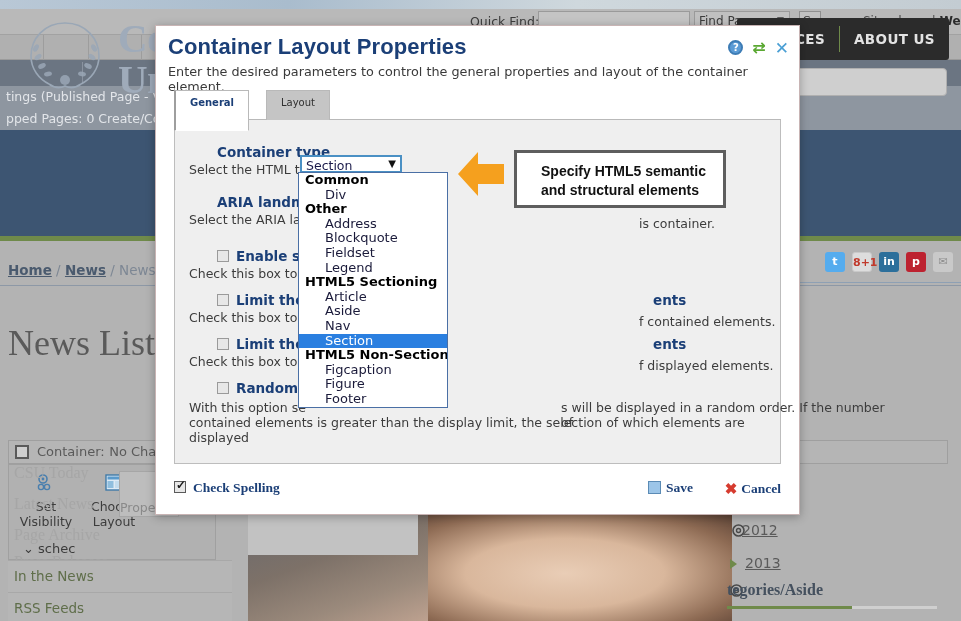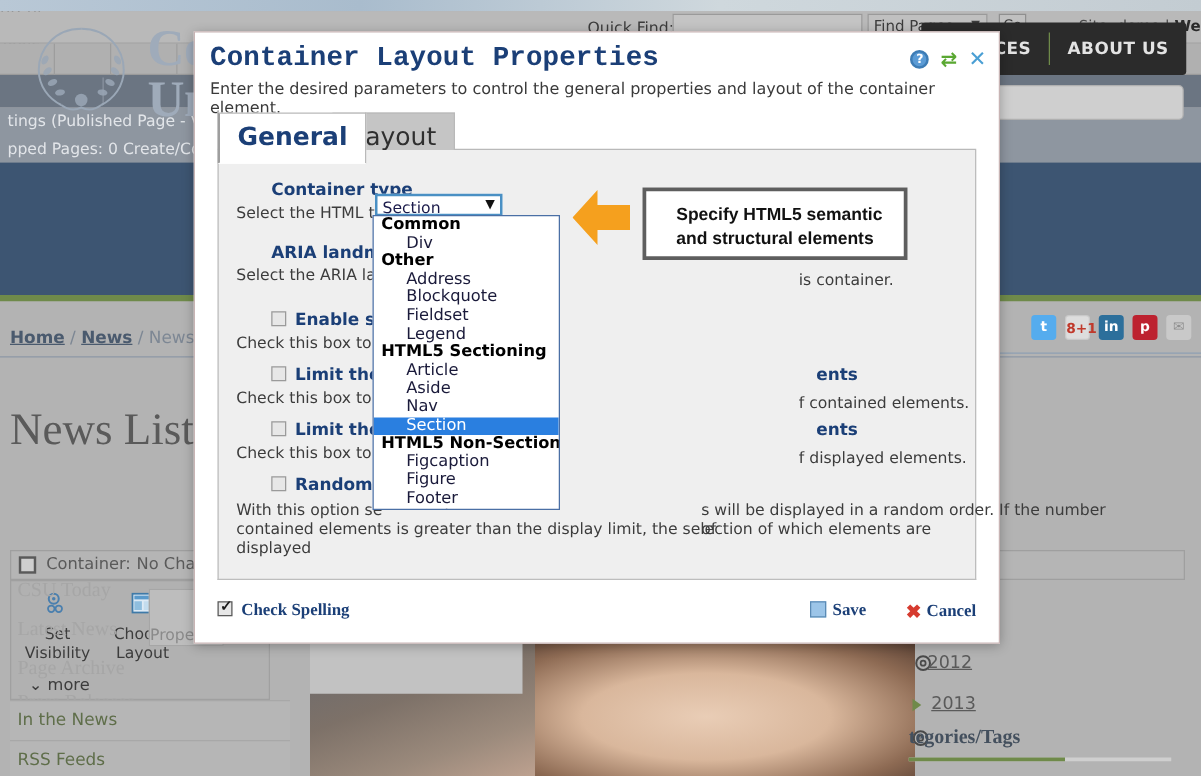--- a/index.html
+++ b/index.html
@@ -126,33 +126,33 @@
             border-top:5px solid transparent; border-bottom:5px solid transparent; }
   .cat-title { position:absolute; left:727px; top:581px; font-size:16px;
                font-weight:bold; color:#44505e; font-family:"Liberation Serif", serif; }
   .cat-rule { position:absolute; left:727px; top:606px; width:210px; height:3px; background:#cfcfcf; }
   .cat-rule:before { content:""; position:absolute; left:0; top:0; width:125px; height:3px; background:#6f8a4a; }
 
   
   #dlg { position:absolute; left:155px; top:25px; width:645px; height:490px;
          background:#fff; border:1px solid #c8b4b4; box-shadow:0 2px 9px rgba(0,0,0,.28); }
   .dlg-title { position:absolute; left:12px; top:8px; font-size:22px; font-weight:bold;
-               color:#1b3f77; font-family:Liberation Mono, monospace; letter-spacing:0.1px; }
+               color:#1b3f77; font-family:Liberation Sans, sans-serif; letter-spacing:0.1px; }
   .dlg-sub { position:absolute; left:12px; top:38px; font-size:12.8px; color:#3a3a3a; }
   .dlg-icons { position:absolute; right:10px; top:12px; display:flex; gap:9px; align-items:center; }
   .ico-help { width:15px; height:15px; border-radius:50%; background:#5b9bd5;
               border:2px solid #3d7cb5; color:#fff; font-size:10px; font-weight:bold;
               text-align:center; line-height:12px; }
   .ico-refresh { font-size:16px; color:#5aa832; font-weight:bold; }
   .ico-close { font-size:17px; color:#4a9fd4; font-weight:bold; line-height:14px; }
 
   .dlg-body { position:absolute; left:18px; top:62px; right:18px; bottom:50px; }
   .tabstrip { position:relative; height:32px; border-bottom:1px solid #b9b9b9; }
   .tab { position:absolute; top:2px; height:41px; padding:6px 14px 0;
-         font-size:20px; font-weight:bold; border:1px solid #b9b9b9; }
+         font-size:10px; font-weight:bold; border:1px solid #b9b9b9; }
   .tab.active { left:0; background:#fff; border-bottom:1px solid #fff;
                 color:#1b3f77; z-index:2; border-left:2px solid #9e9e9e; }
   .tab.inactive { left:92px; background:#c5c5c5; color:#2f2f2f; font-weight:normal;
                   border-bottom:1px solid #b9b9b9; }
   .tab-leftrule { position:absolute; left:0; top:0; width:1px; height:32px; background:#b9b9b9; }
 
   .panel { position:absolute; left:0; top:32px; right:0; bottom:0;
            background:#efefef; border:1px solid #bdbdbd; border-top:none; }
 
   .frow { position:absolute; left:14px; }
@@ -317,21 +317,21 @@
         <rect x="4.5" y="3.5" width="14" height="3" fill="#5a9acb"></rect>
         <rect x="4.5" y="8" width="6" height="7" fill="#8fbede"></rect>
         <rect x="12" y="8" width="6.5" height="7" fill="#c3dcee"></rect>
       </svg>
       <div>Choose</div>
       <div>Layout</div>
     </div>
     <div class="el-prop">Properties</div>
     <div class="el-more">
       <span>⌄</span>
-      <span>more</span>
+      <span>schec</span>
     </div>
   </div>
 
   <div class="ghost" style="left:14px; top:464px">CSU Today</div>
   <div class="ghost" style="left:14px; top:495px">Latest News</div>
   <div class="ghost" style="left:14px; top:526px">Page Archive</div>
   <div class="ghost" style="left:14px; top:553px">Press Releases</div>
 
   <div class="left-list">
     <div class="ll-item">In the News</div>
@@ -345,21 +345,21 @@
     <circle cx="7.5" cy="7.5" r="5.5" fill="none" stroke="#4a4a4a" stroke-width="1.6"></circle>
     <circle cx="7.5" cy="7.5" r="2" fill="none" stroke="#4a4a4a" stroke-width="1.4"></circle>
   </svg>
   <div class="yr" style="left:742px; top:522px">2012</div>
   <div class="tri-ic" style="left:730px; top:559px"></div>
   <div class="yr" style="left:745px; top:555px">2013</div>
   <svg class="gear-ic" style="left:729px; top:583px" viewBox="0 0 15 15">
     <circle cx="7.5" cy="7.5" r="5.5" fill="none" stroke="#4a4a4a" stroke-width="1.6"></circle>
     <circle cx="7.5" cy="7.5" r="2" fill="none" stroke="#4a4a4a" stroke-width="1.4"></circle>
   </svg>
-  <div class="cat-title">tegories/Tags</div>
+  <div class="cat-title">tegories/Aside</div>
   <div class="cat-rule"></div>
 </div>
 
 <div id="dlg">
 
   <div class="dlg-title">Container Layout Properties</div>
   <div class="dlg-sub">Enter the desired parameters to control the general properties and layout of the container element.</div>
 
   <div class="dlg-icons">
     <div class="ico-help">?</div>

